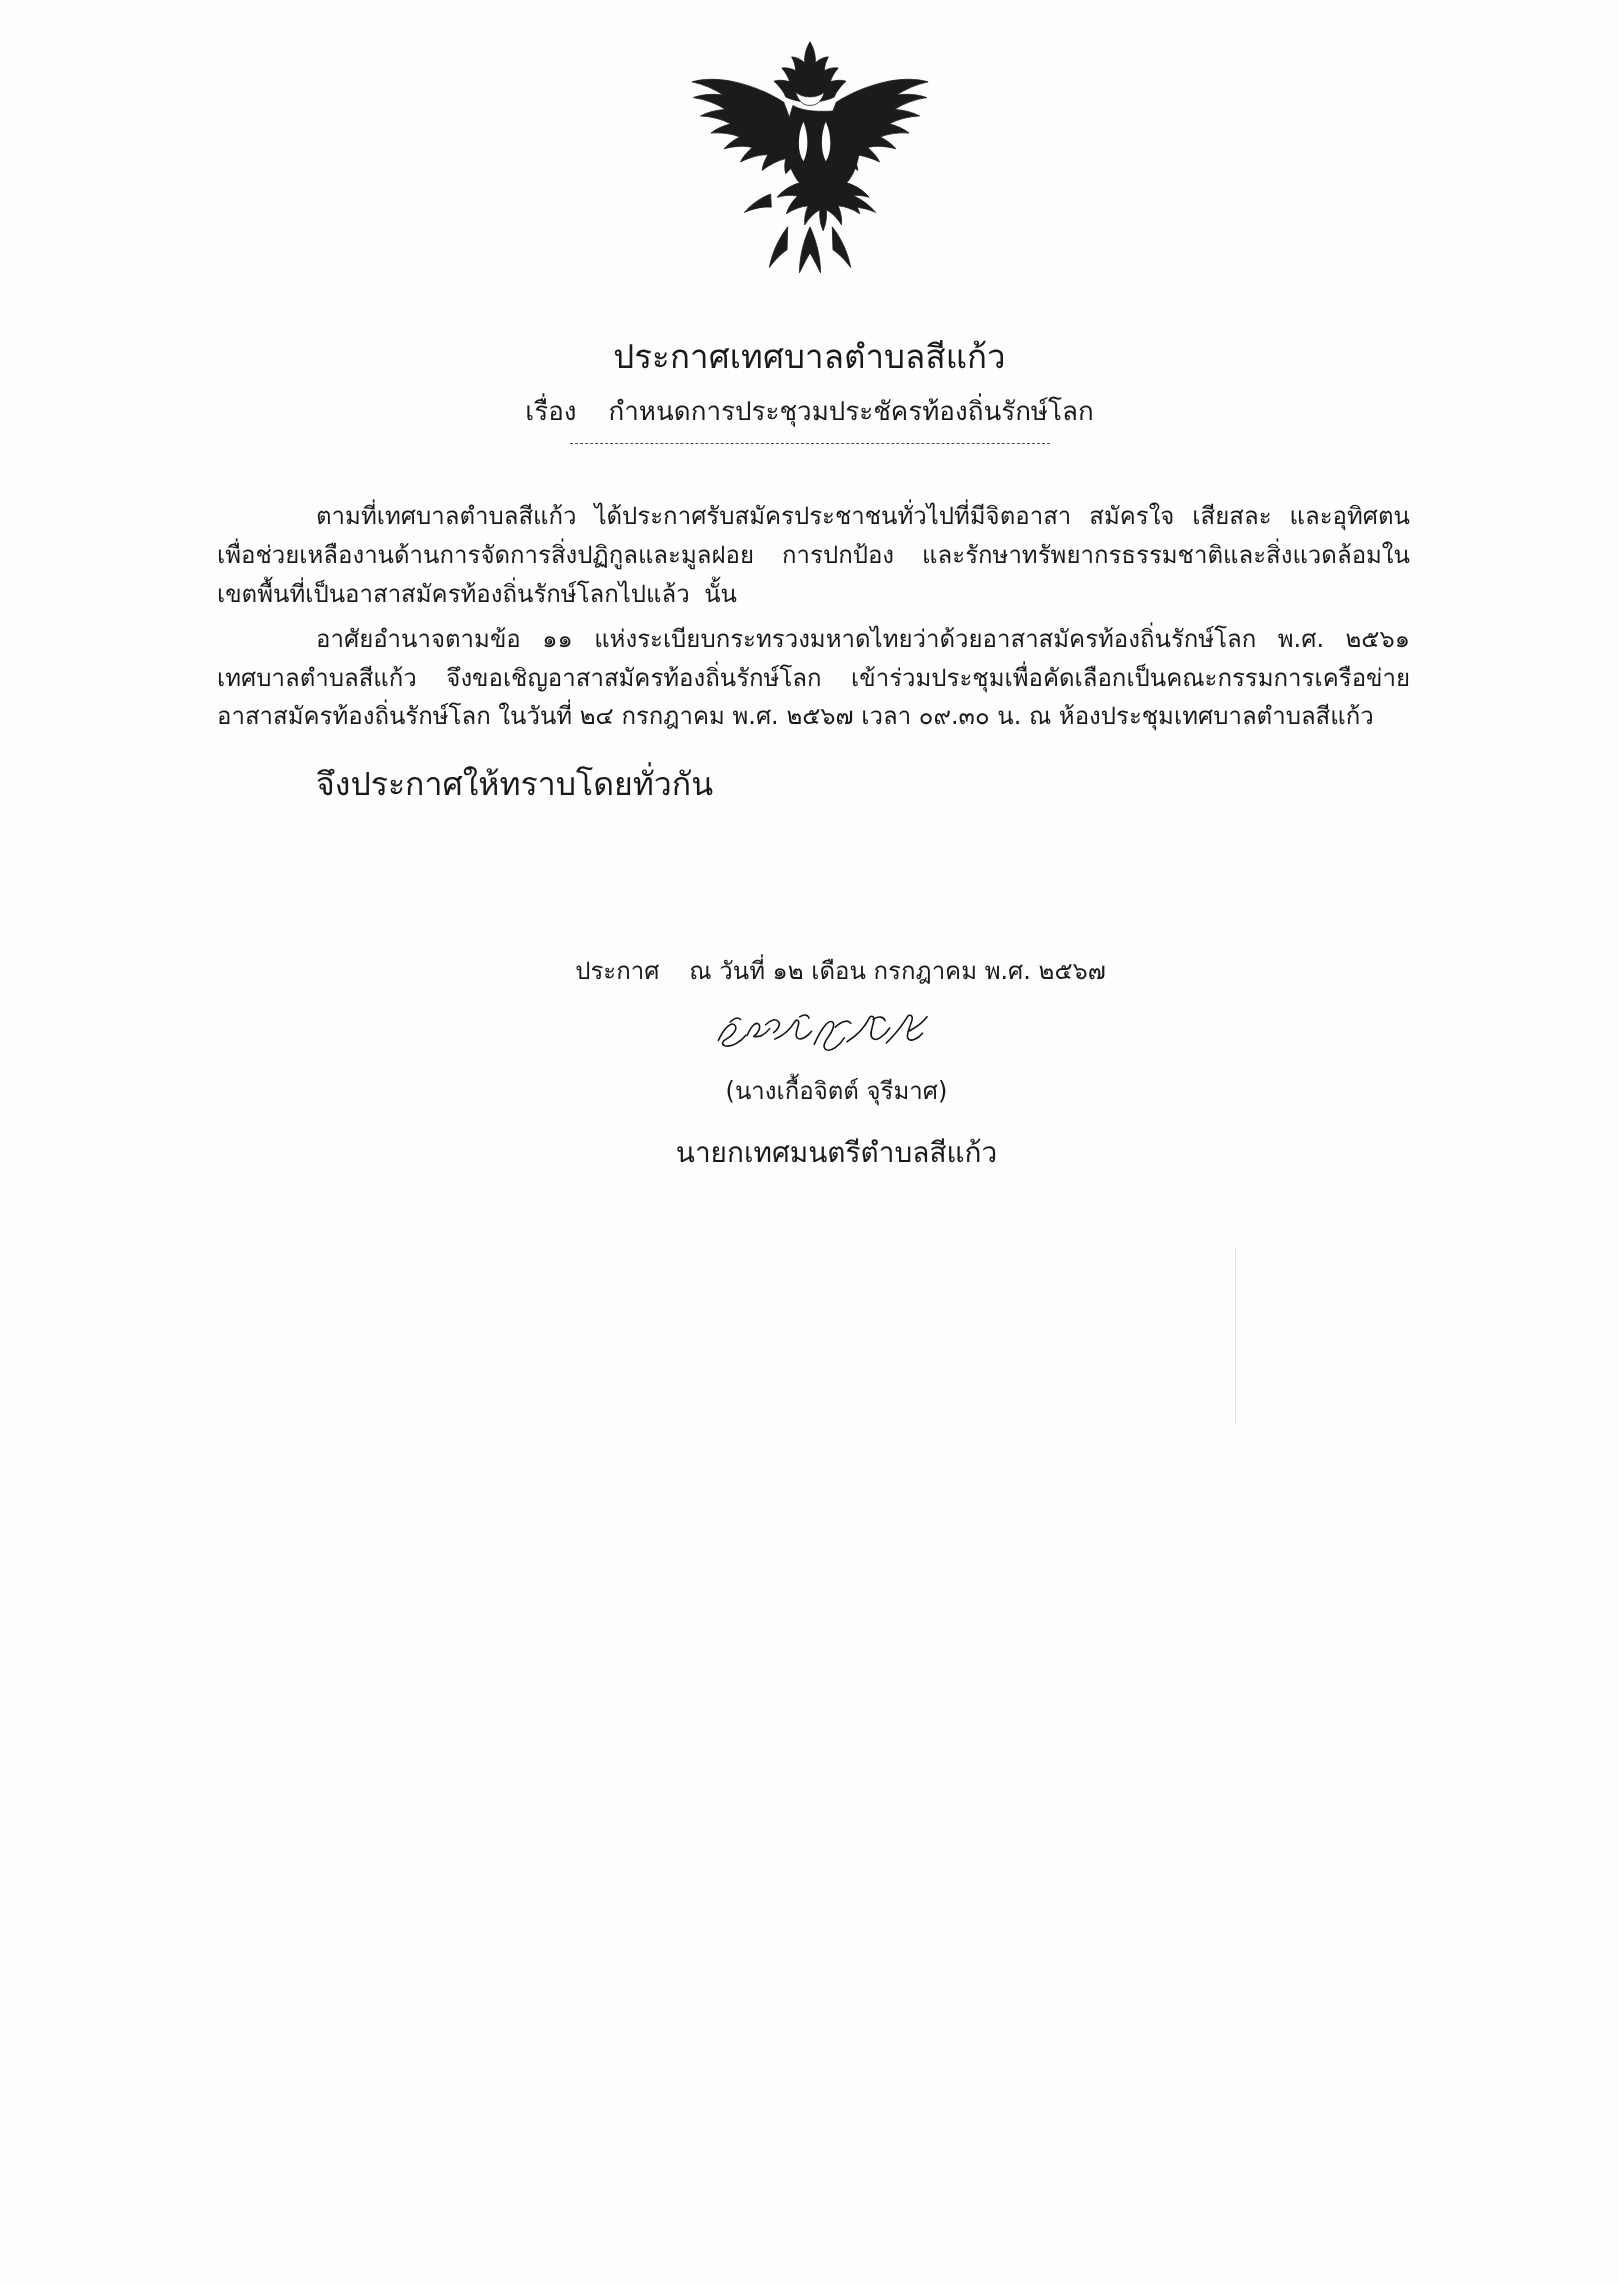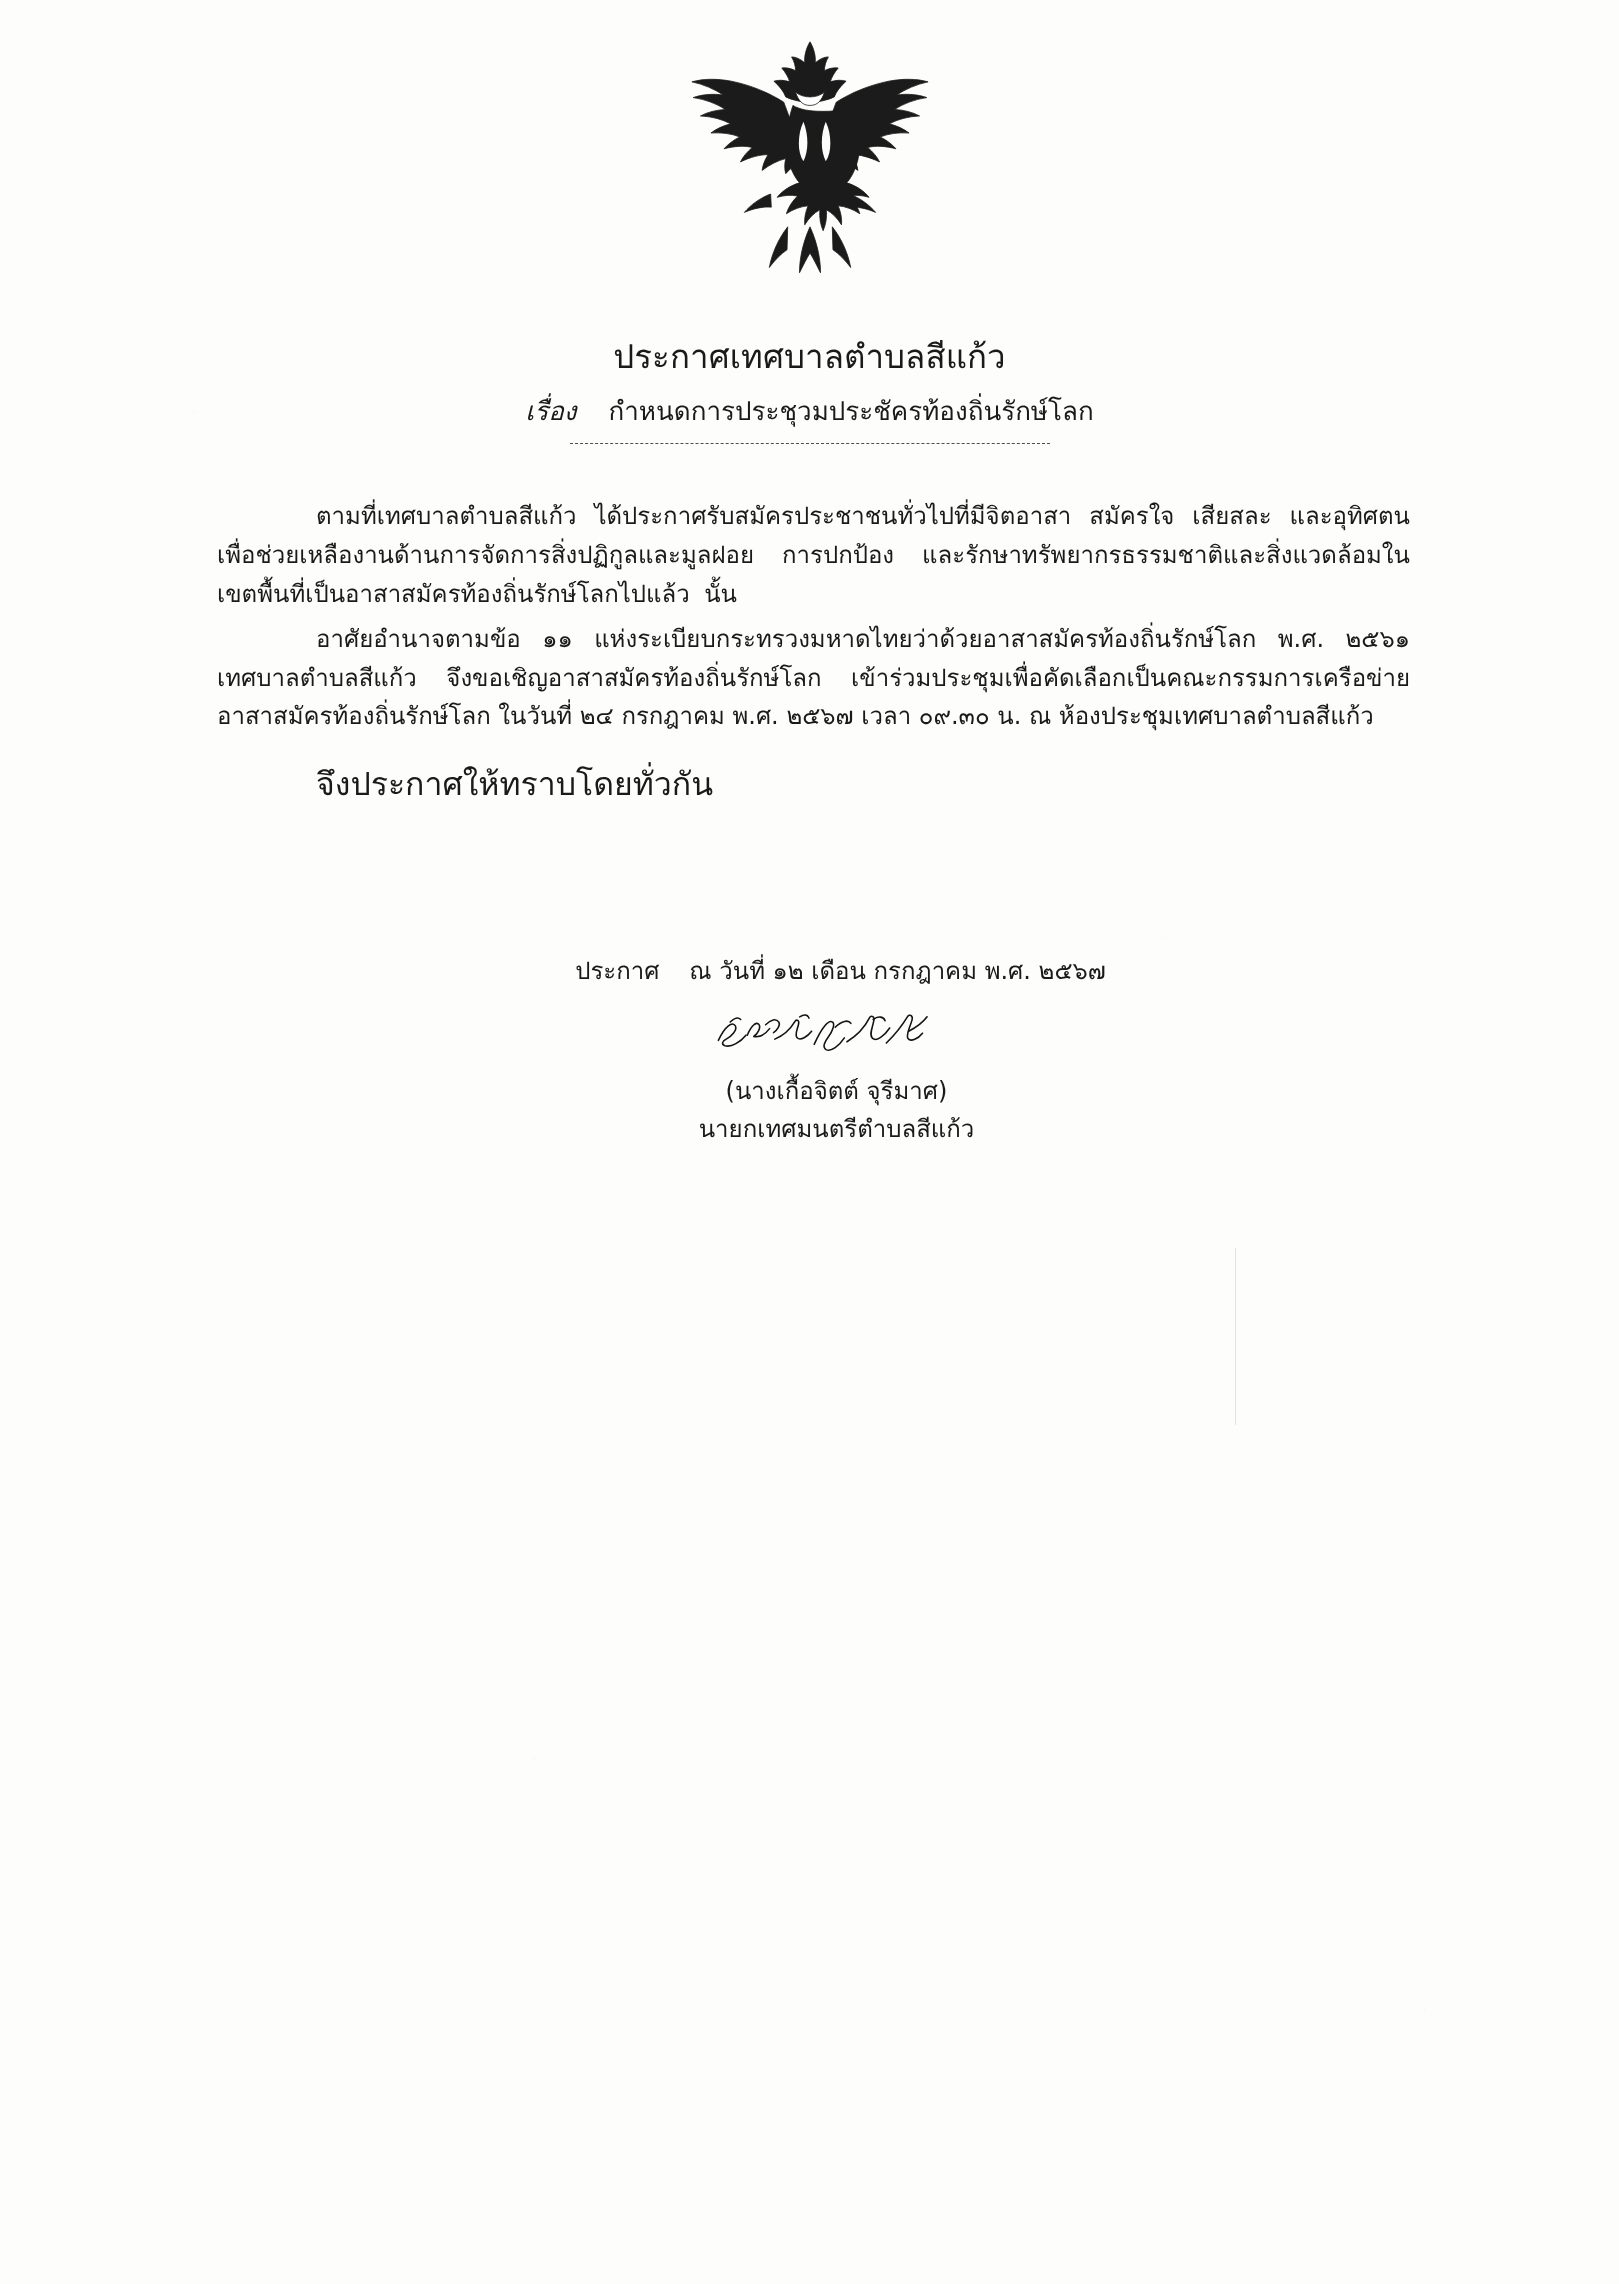--- a/index.html
+++ b/index.html
@@ -54,21 +54,21 @@
   .heading .line1 {
     font-size: 33px;
     letter-spacing: 0.1px;
     line-height: 1.5;
   }
   .heading .line2 {
     font-size: 26px;
     line-height: 1.5;
     margin-top: 10.5px;
   }
-  .heading .line2 .subject-label { margin-right: 32px; font-style: italic; }
+  .heading .line2 .subject-label { margin-right: 32px; }
   .rule {
     margin: 12px auto 0 auto;
     width: 480px;
     height: 0;
     border-top: 1.3px dashed #303030;
     opacity: .85;
   }
 
   
   .body-block {
@@ -118,22 +118,23 @@
     width: 289px;
     margin: 0 auto;
   }
   .sig-mark svg { position: absolute; left: 0; top: 0; }
   .sig-name {
     font-size: 24px;
     line-height: 1.6;
     margin-top: 4px;
   }
   .sig-title {
-    font-size: 24px;
+    font-size: 28px;
     line-height: 1.6;
+    margin-top: 21px;
   }
 
   
   .scan-line {
     position: absolute;
     left: 1235px;
     top: 1248px;
     width: 1.3px;
     height: 177px;
     background: rgba(0,0,0,0.10);

